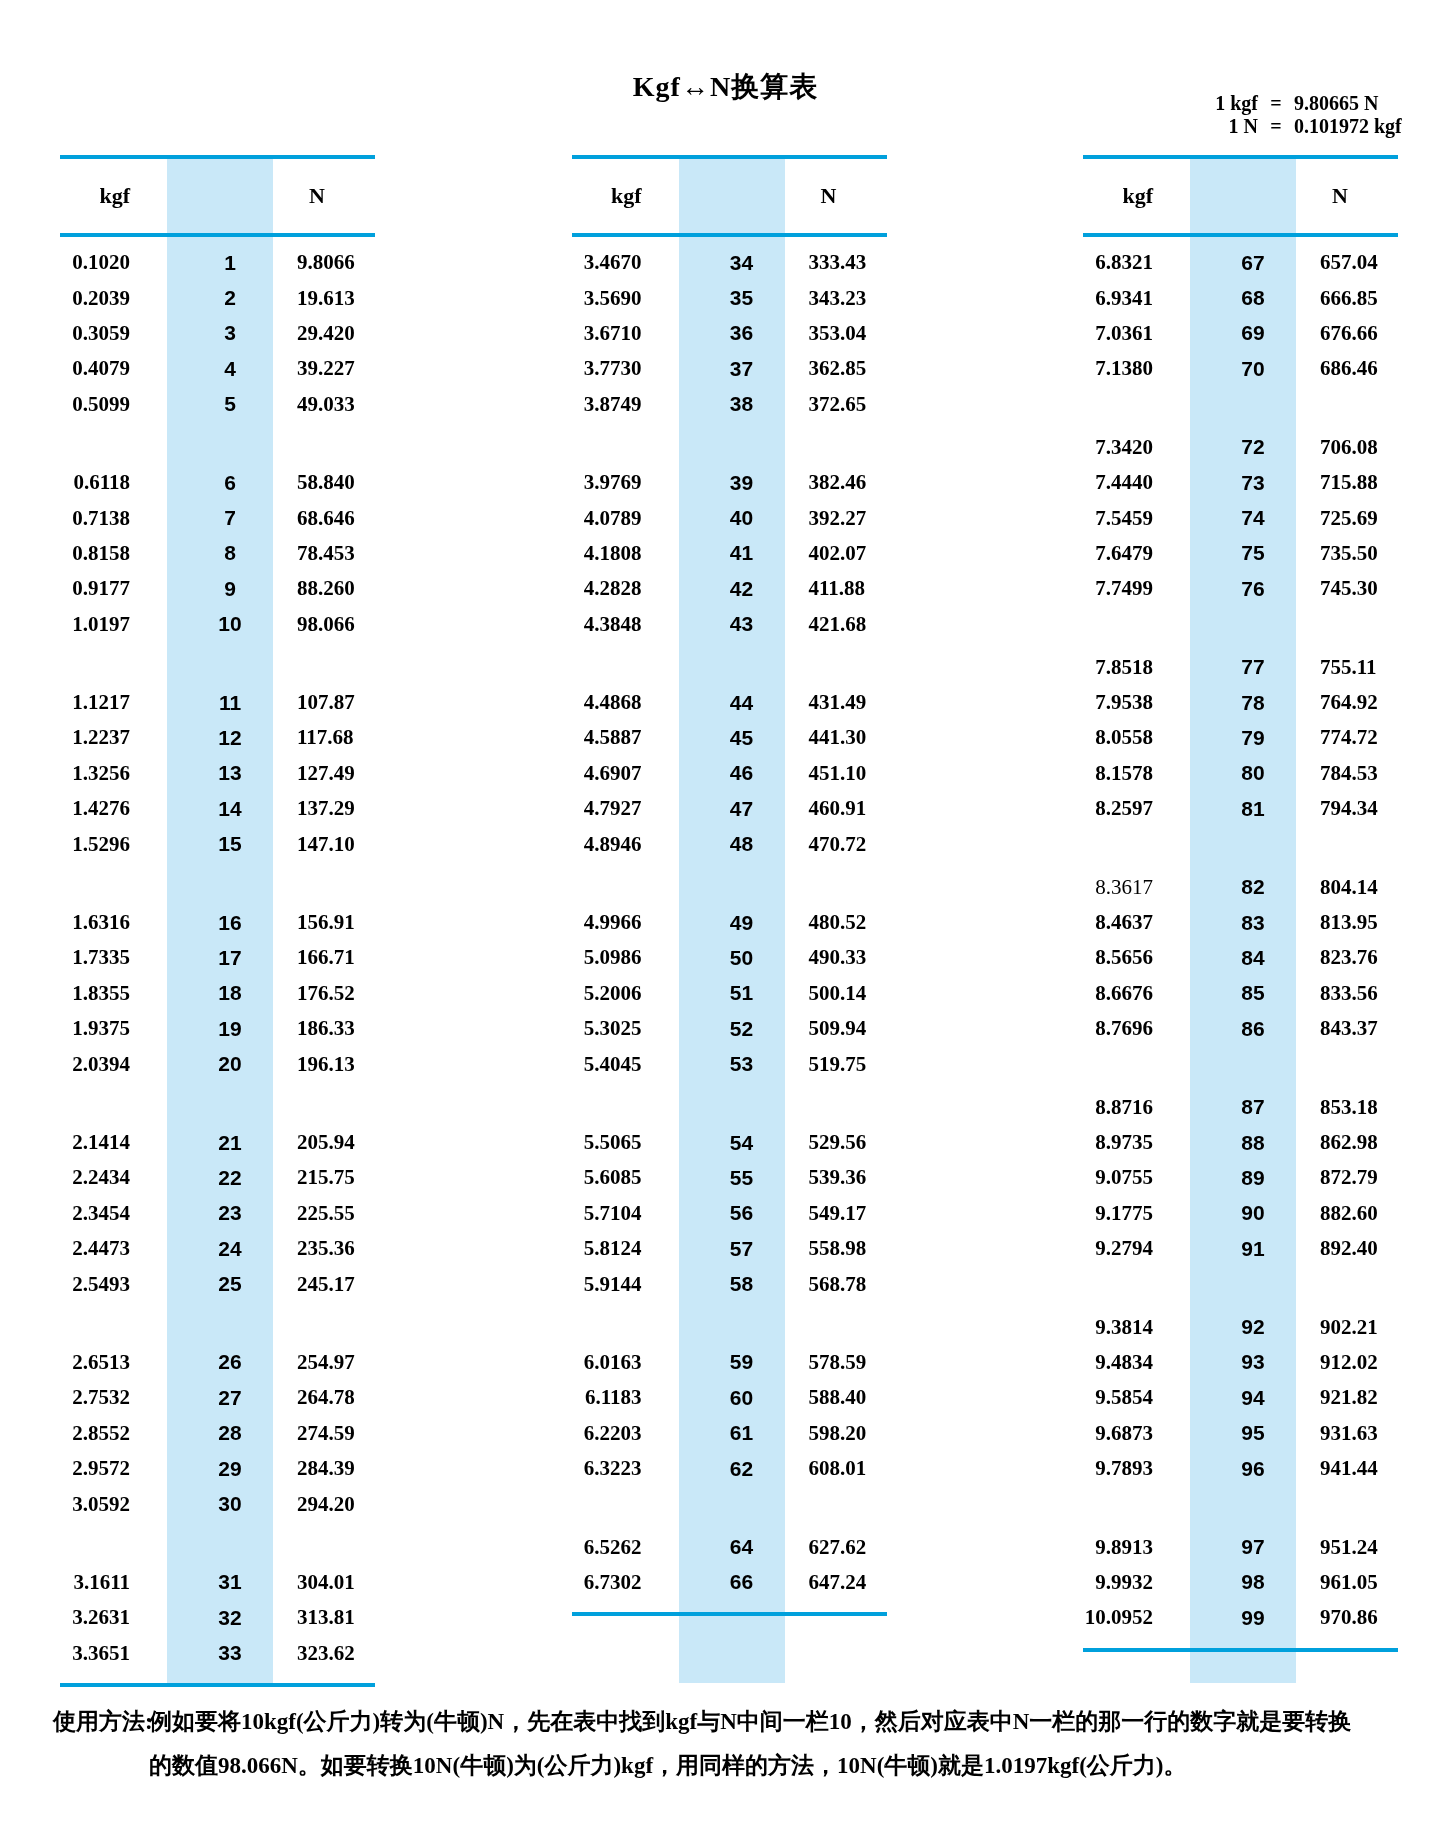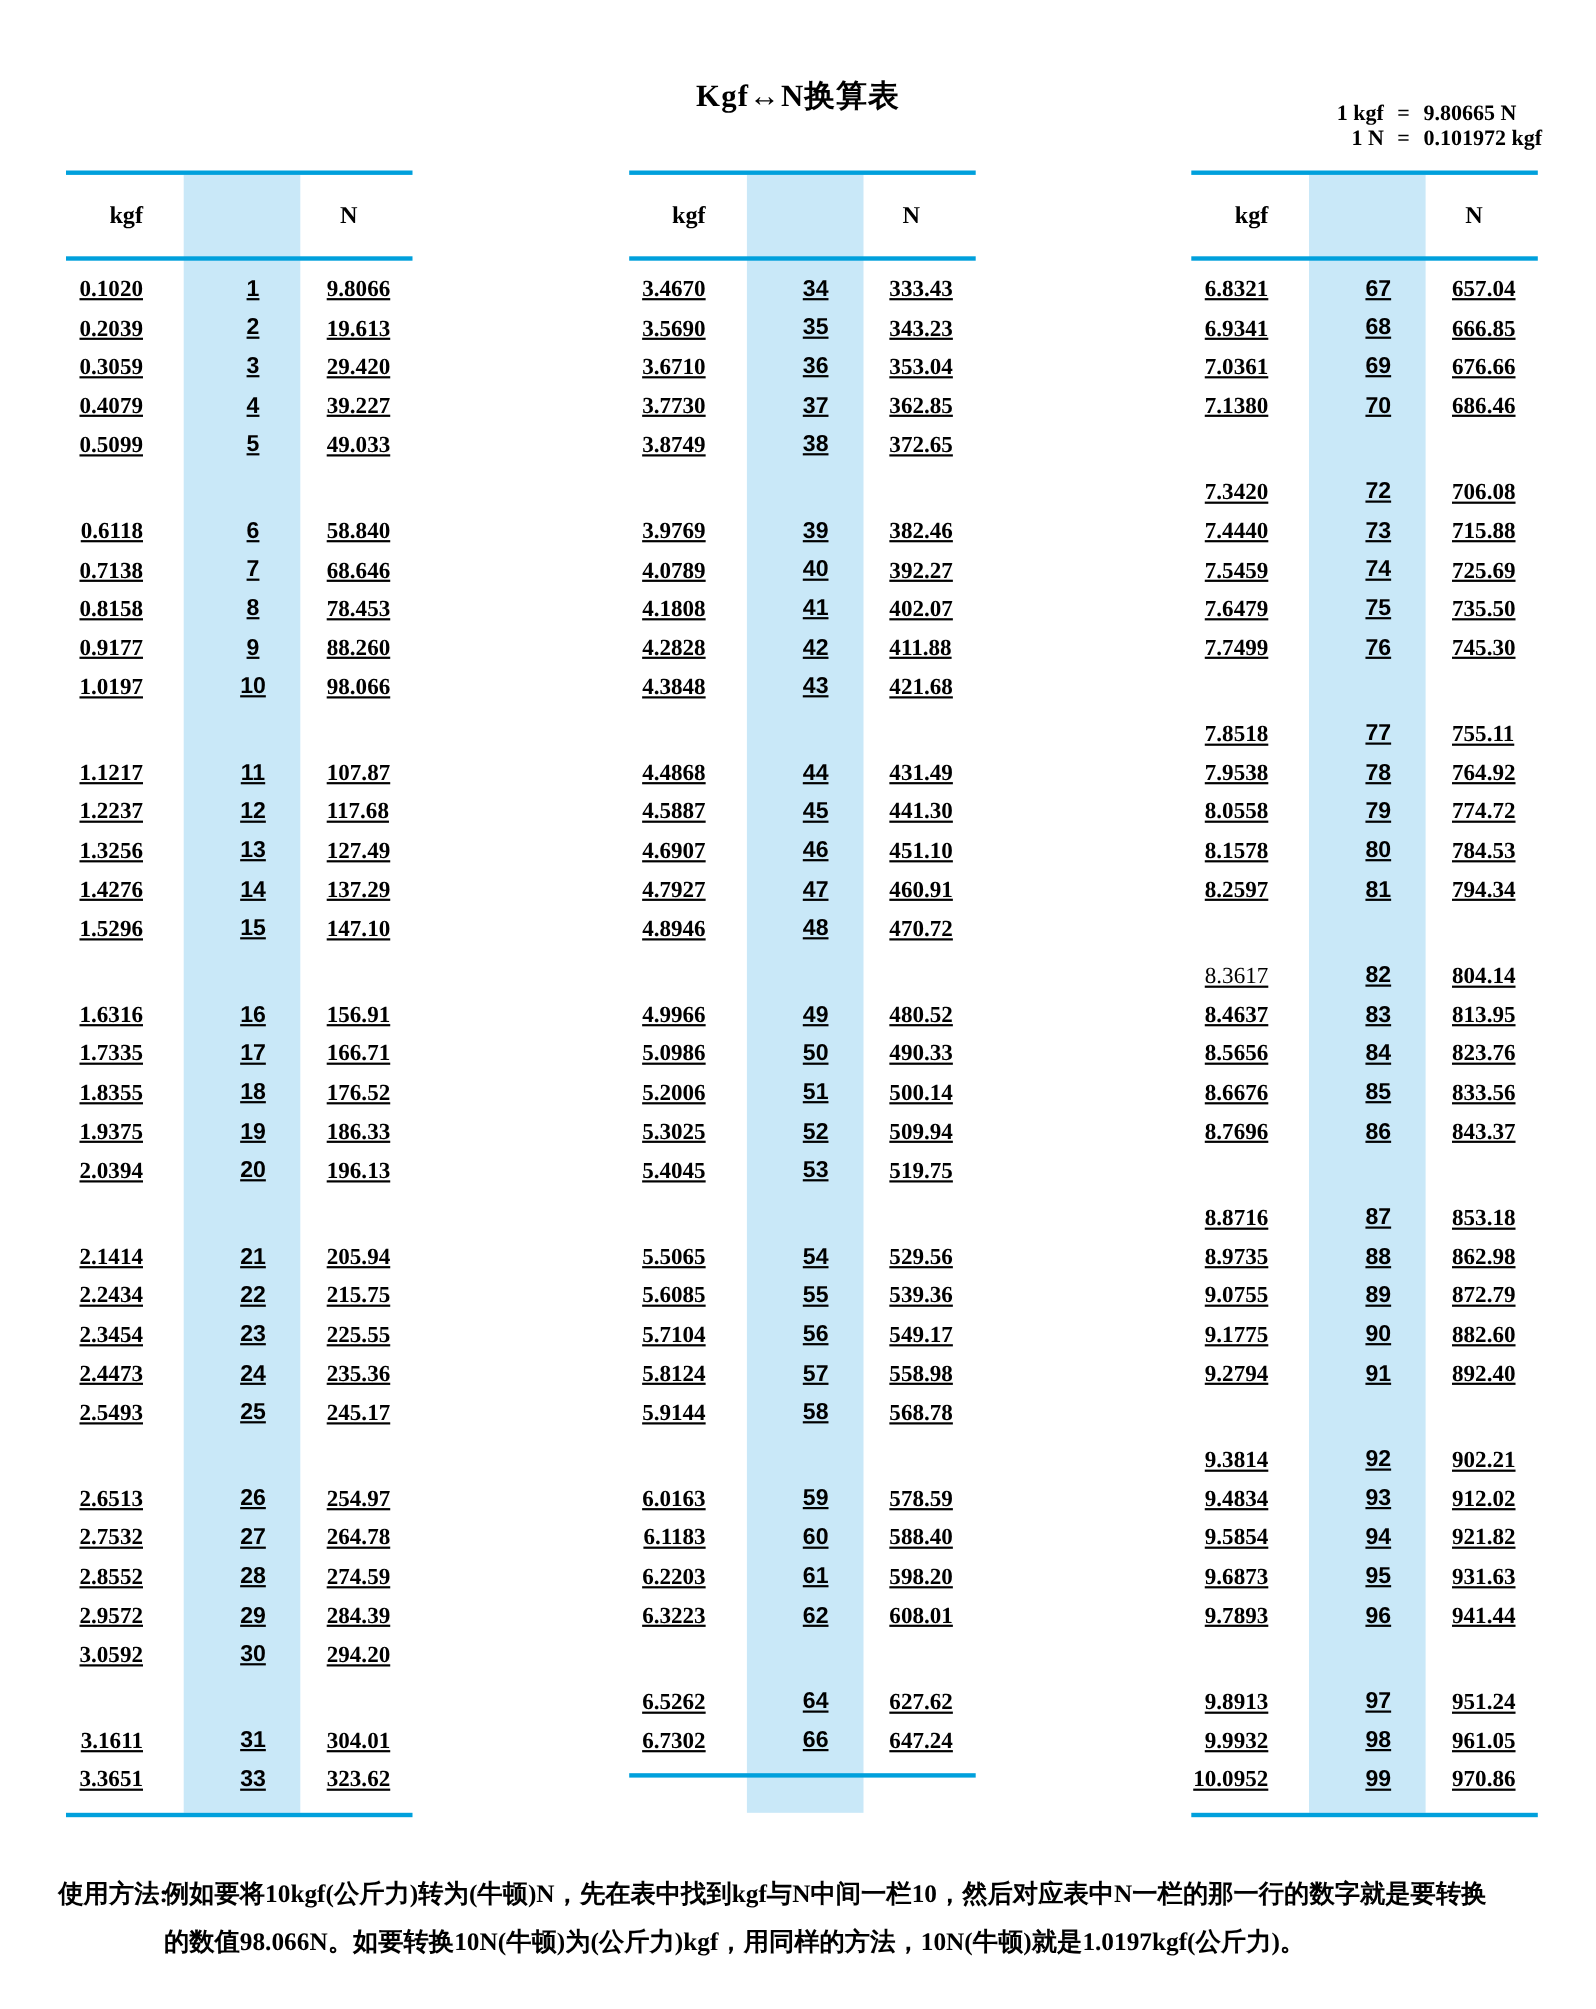--- a/index.html
+++ b/index.html
@@ -64,21 +64,20 @@
     font-weight: bold;
   }
   .h-kgf { width: 107px; text-align: right; padding-right: 37px; box-sizing: border-box; }
   .h-mid { width: 106px; }
   .h-n   { flex: 1; padding-left: 36px; box-sizing: border-box; }
 
   .rows {
     position: relative;
     padding: 8px 0 12px 0;
     border-bottom: 4px solid var(--line-color, #00A0DC);
-    text-decoration: underline;
   }
   .grp { margin-bottom: 43px; }
   .grp:last-child { margin-bottom: 0; }
   .row {
     display: flex;
     align-items: center;
     height: 35.4px;
     font-size: 21px;
     font-weight: bold;
   }
@@ -298,20 +297,25 @@
               <div class="c-n">294.20</div>
             </div>
           </div>
           <div class="grp">
             <div class="row">
               <div class="c-kgf">3.1611</div>
               <div class="c-mid">31</div>
               <div class="c-n">304.01</div>
             </div>
             <div class="row">
+              <div class="c-kgf">3.2631</div>
+              <div class="c-mid">32</div>
+              <div class="c-n">313.81</div>
+            </div>
+            <div class="row">
               <div class="c-kgf">3.3651</div>
               <div class="c-mid">33</div>
               <div class="c-n">323.62</div>
             </div>
           </div>
         </div>
       </div>
       <div class="tbl">
         <div class="band"></div>
         <div class="hdr">

